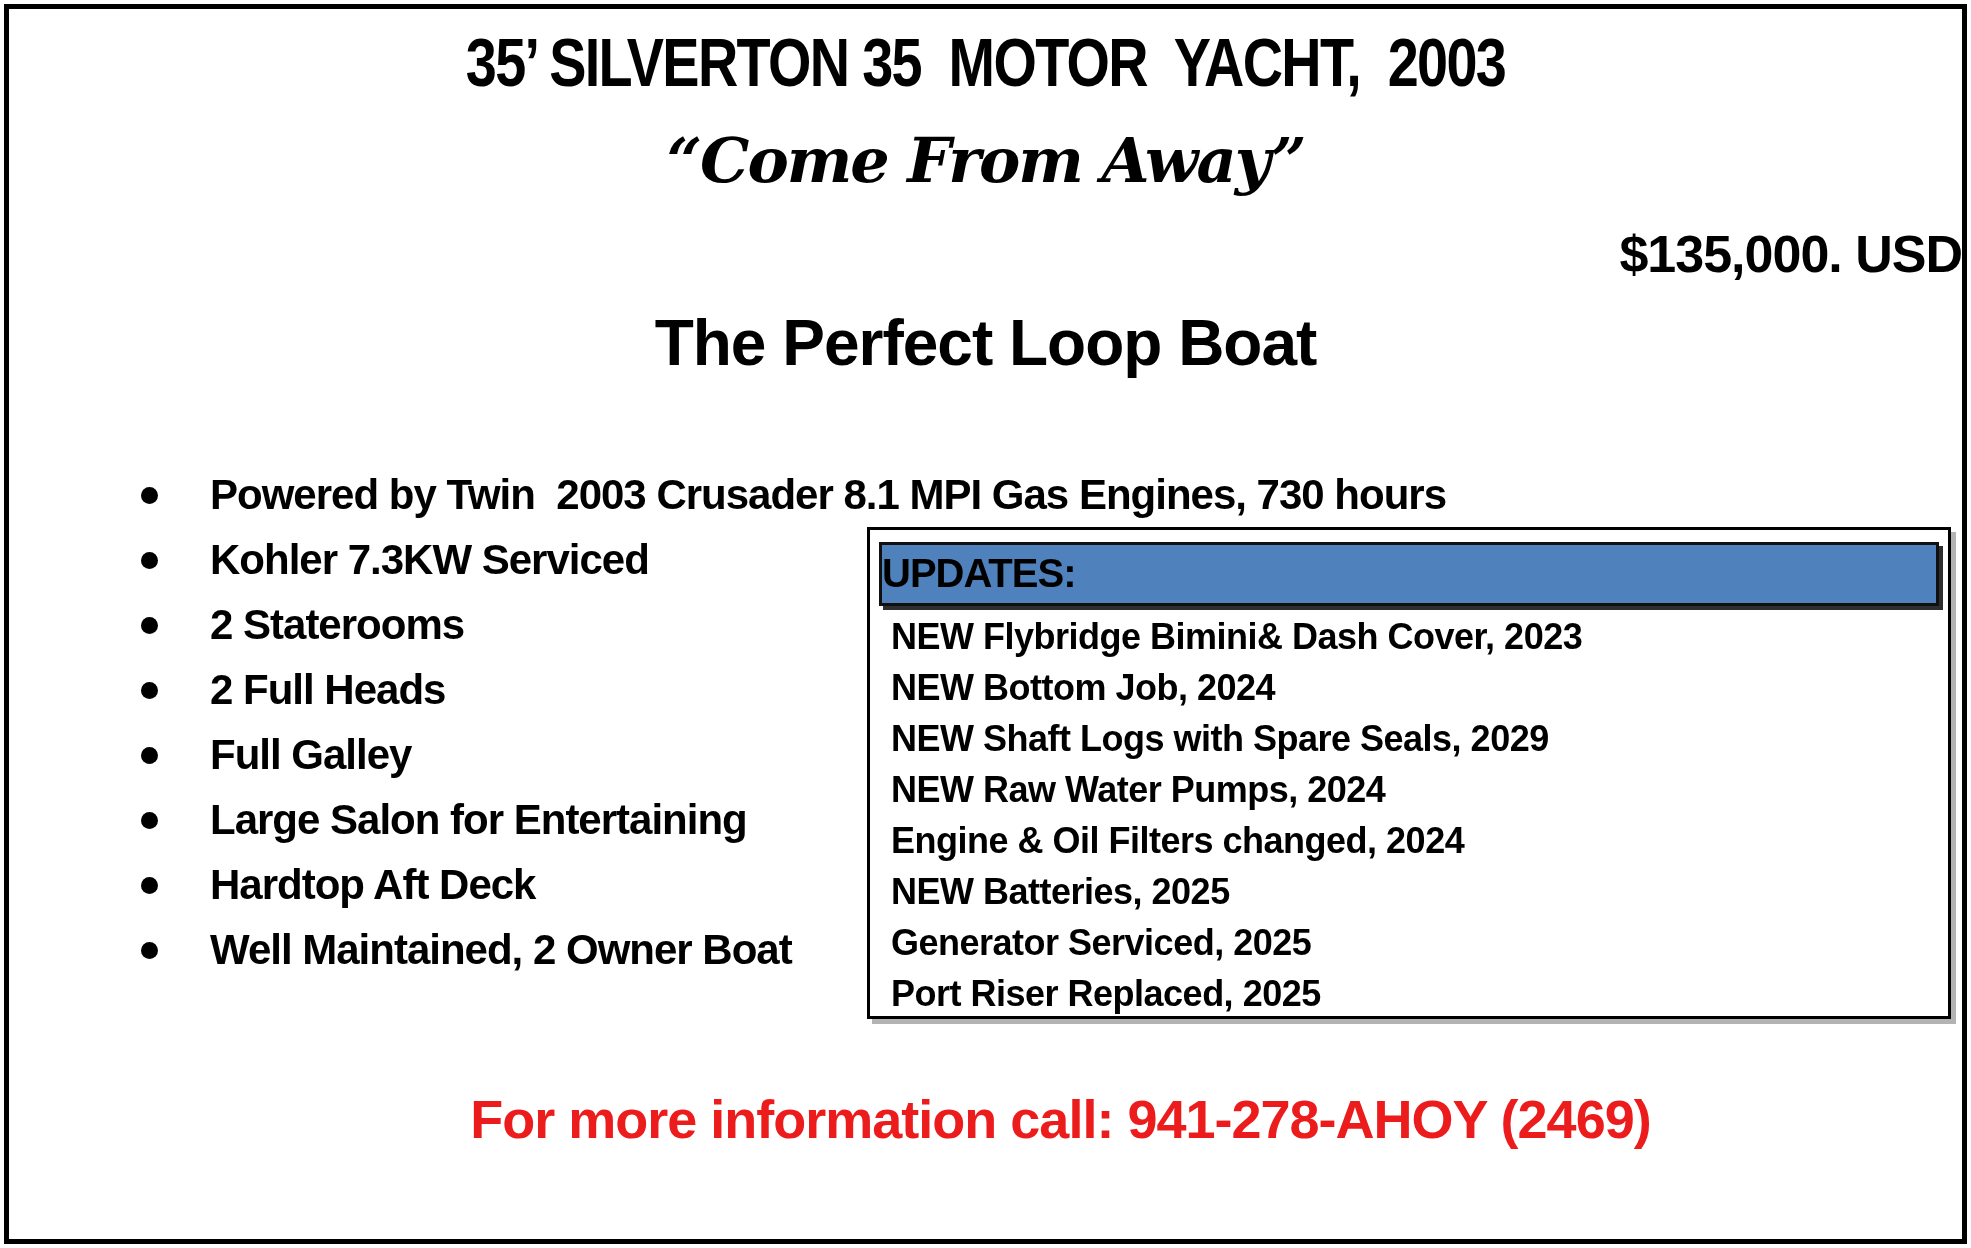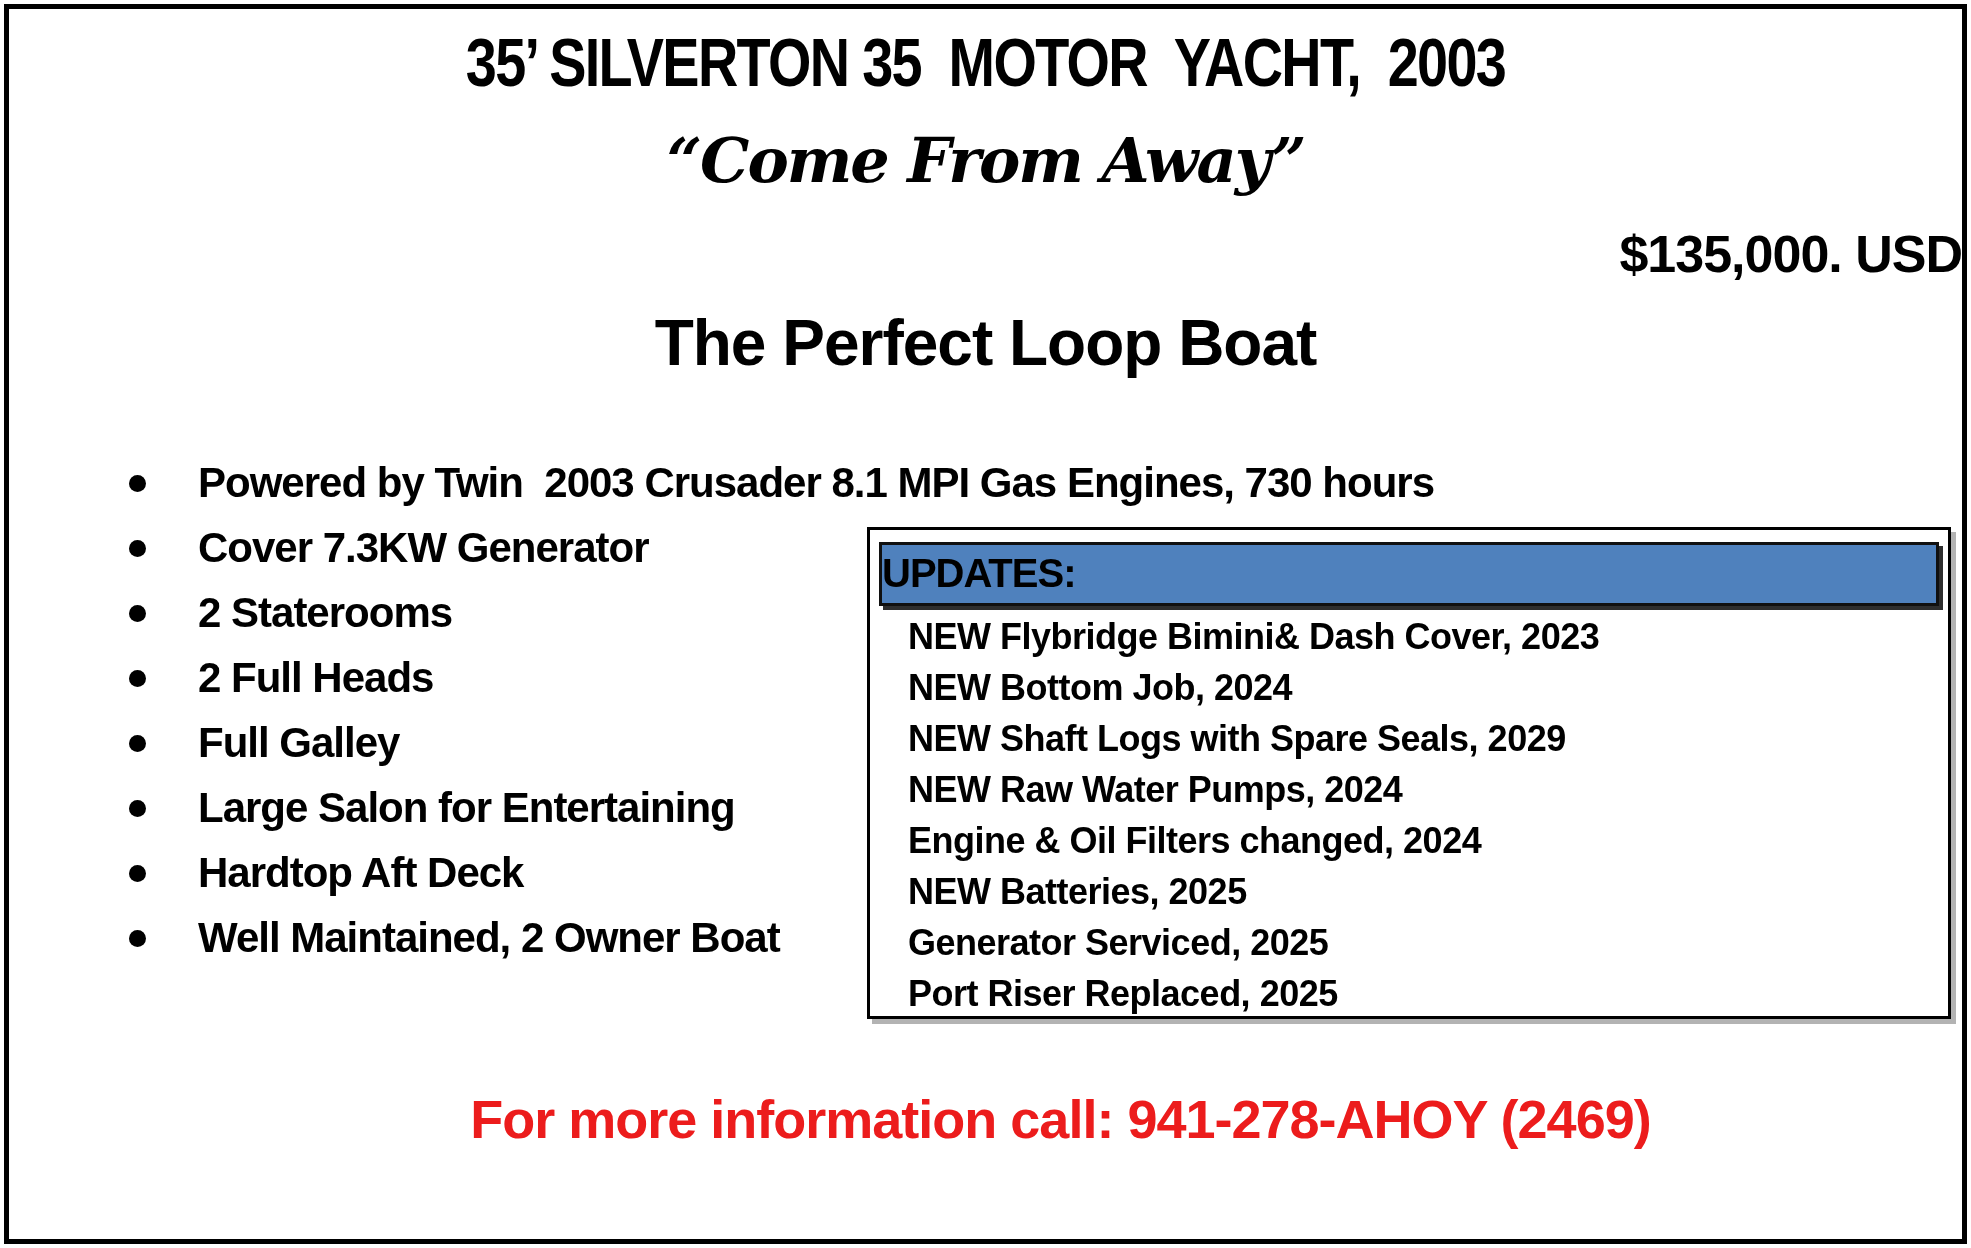--- a/index.html
+++ b/index.html
@@ -57,21 +57,21 @@
     text-align: center;
     font-size: 64px;
     line-height: 76px;
     font-weight: bold;
     letter-spacing: -1px;
   }
   
   .features {
     position: absolute;
     left: 118px; top: 441px;
-    margin: 0; padding: 0;
+    margin: 12px; padding: 0;
     list-style: none;
   }
   .features li {
     position: relative;
     padding-left: 71px;
     font-size: 42px;
     line-height: 65px;
     font-weight: bold;
     letter-spacing: -1px;
     white-space: pre;
@@ -101,21 +101,21 @@
     background: var(--updates-header-bg, #4F81BD);
     border: 3px solid #101010;
     box-shadow: 4px 4px 0 #2e2e2e;
     line-height: 56px;
     font-size: 40px;
     font-weight: bold;
     letter-spacing: -1px;
   }
   .updates-list {
     margin: 5px 0 0 0;
-    padding: 0 0 0 38px;
+    padding: 0 0 0 21px;
     list-style: none;
     border-radius: 8px;
   }
   .updates-list li {
     font-size: 36px;
     line-height: 51px;
     font-weight: bold;
     letter-spacing: -0.5px;
     white-space: pre;
   }
@@ -140,21 +140,21 @@
   <div class="boat-title">35’ SILVERTON 35  MOTOR  YACHT,  2003</div>
 
   <div class="boat-name">“Come From Away”</div>
 
   <div class="price">$135,000. USD</div>
 
   <div class="tagline">The Perfect Loop Boat</div>
 
   <ul class="features">
     <li><span class="bullet-dot"></span><span>Powered by Twin  2003 Crusader 8.1 MPI Gas Engines, 730 hours</span></li>
-    <li><span class="bullet-dot"></span><span>Cover 7.3KW Generator</span></li>
+    <li><span class="bullet-dot"></span><span>Kohler 7.3KW Serviced</span></li>
     <li><span class="bullet-dot"></span><span>2 Staterooms</span></li>
     <li><span class="bullet-dot"></span><span>2 Full Heads</span></li>
     <li><span class="bullet-dot"></span><span>Full Galley</span></li>
     <li><span class="bullet-dot"></span><span>Large Salon for Entertaining</span></li>
     <li><span class="bullet-dot"></span><span>Hardtop Aft Deck</span></li>
     <li><span class="bullet-dot"></span><span>Well Maintained, 2 Owner Boat</span></li>
   </ul>
 
   <div class="updates-box">
     <div class="updates-bar">

